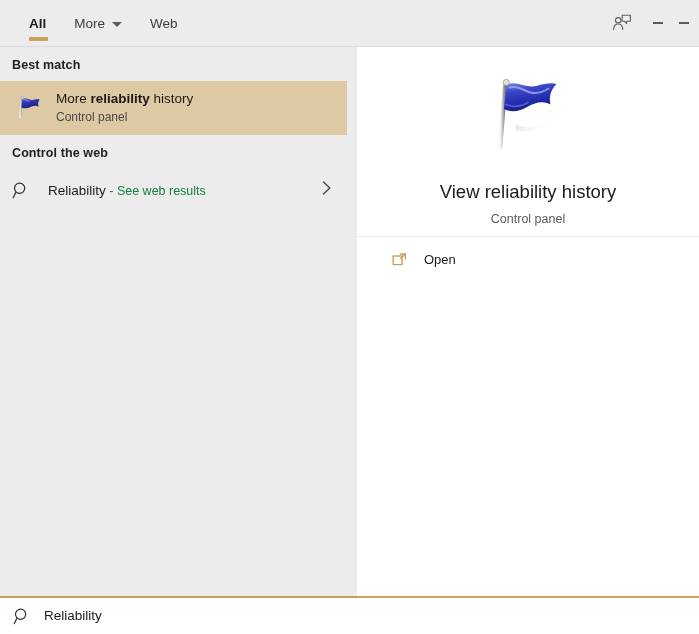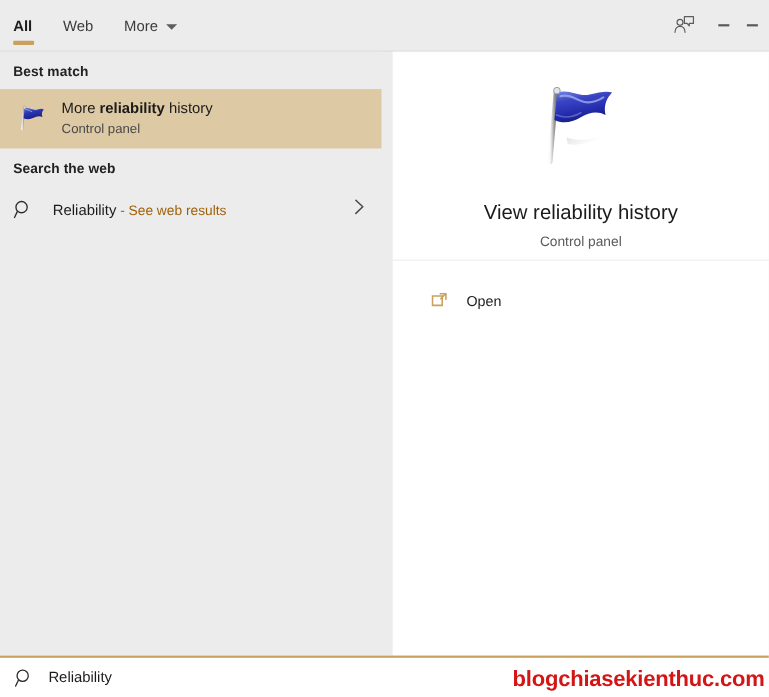--- a/index.html
+++ b/index.html
@@ -44,21 +44,21 @@
     height: 46px;
     display: flex;
     align-items: center;
     padding: 0 14px;
     font-size: 13.5px;
     color: #ararara;
     color: #3b3b3b;
     cursor: default;
     white-space: nowrap;
   }
-  .tab:first-child { padding-left: 12px; }
+  .tab:first-child { padding-left: 12px; margin-left: 17px; }
   .tab.active {
     font-weight: bold;
     color: #1d1d1d;
   }
   .tab .tab-underline {
     position: absolute;
     left: 12px;
     right: 12px;
     bottom: 5px;
     height: 4px;
@@ -178,21 +178,21 @@
     align-items: center;
     justify-content: flex-start;
   }
   .web-label {
     flex: 1 1 auto;
     font-size: 13.5px;
     color: #1b1b1b;
     padding-left: 6px;
   }
   .web-label .muted {
-    color: #a16207;
+    color: #15803d;
     font-size: 12.5px;
   }
   .web-chevron {
     flex: 0 0 auto;
     color: #4a4a4a;
   }
 
   
   .right-pane {
     position: absolute;
@@ -222,21 +222,21 @@
     line-height: 1.2;
   }
   .preview-sub {
     font-size: 12.5px;
     color: #5b5b5b;
     text-align: center;
     margin-top: 9px;
   }
   .action-row {
     display: flex;
-    align-items: flex-end;
+    align-items: center;
     height: 44px;
     padding-left: 30px;
     cursor: default;
   }
   .action-icon {
     width: 26px;
     flex: 0 0 26px;
     display: flex;
     align-items: center;
     justify-content: center;
@@ -302,26 +302,26 @@
     <div class="tabs">
 
       <div class="tab active">
         <span>All</span>
         <span class="tab-underline"></span>
       </div>
 
 
 
       <div class="tab">
-        <span>Web</span>
-      </div>
-
-      <div class="tab">
         <span>More</span>
         <span class="caret"></span>
+      </div>
+
+      <div class="tab">
+        <span>Web</span>
       </div>
 
     </div>
 
     <div class="feedback-btn">
       <svg width="20" height="20" viewBox="0 0 20 20">
         <circle cx="6.2" cy="7.3" r="2.7" fill="none" stroke="#5d5d5d" stroke-width="1.1"></circle>
         <path d="M1.6 16.4 C1.8 12.6 3.9 11 6.2 11 C8.5 11 10.6 12.6 10.8 16.4" fill="none" stroke="#5d5d5d" stroke-width="1.1" stroke-linecap="round"></path>
         <path d="M10.2 2.2 H18.4 V8.3 H14.6 L14.6 10.6 L12.6 8.3 H10.2 Z" fill="#ececec" stroke="#5d5d5d" stroke-width="1.1" stroke-linejoin="round"></path>
       </svg>
@@ -363,21 +363,21 @@
           <path d="M8.0 6.6 C10.6 6.2 12.4 8.0 14.2 8.6" stroke="#9aa6ea" stroke-width="0.9" fill="none" opacity="0.85"></path>
           <circle cx="7.2" cy="4.7" r="1.35" fill="#d8d8d8" stroke="#9a9a9a" stroke-width="0.5"></circle>
         </svg>
       </div>
       <div class="result-text">
         <div class="result-title"><span>More </span><b>reliability</b><span> history</span></div>
         <div class="result-sub">Control panel</div>
       </div>
     </div>
 
-    <div class="section-header">Search the web</div>
+    <div class="section-header">Control the web</div>
 
     <div class="web-row">
       <div class="web-icon">
         <svg width="19" height="19" viewBox="0 0 19 19">
           <circle cx="7.6" cy="7.3" r="5.1" fill="none" stroke="#2b2b2b" stroke-width="1.2"></circle>
           <path d="M3.7 11.4 L1.2 16.7" stroke="#2b2b2b" stroke-width="1.2" stroke-linecap="round"></path>
         </svg>
       </div>
       <div class="web-label"><span>Reliability</span><span class="muted"> - See web results</span></div>
       <div class="web-chevron">
@@ -450,15 +450,14 @@
   <div class="searchbar">
     <div class="search-icon-wrap">
       <svg width="19" height="19" viewBox="0 0 19 19">
         <circle cx="7.6" cy="7.3" r="5.1" fill="none" stroke="#2b2b2b" stroke-width="1.2"></circle>
         <path d="M3.7 11.4 L1.2 16.7" stroke="#2b2b2b" stroke-width="1.2" stroke-linecap="round"></path>
       </svg>
     </div>
     <input class="search-input" type="text" value="Reliability" style="">
   </div>
 
-  <div class="watermark">blogchiasekienthuc.com</div>
 
 </div>
 
 </body></html>

